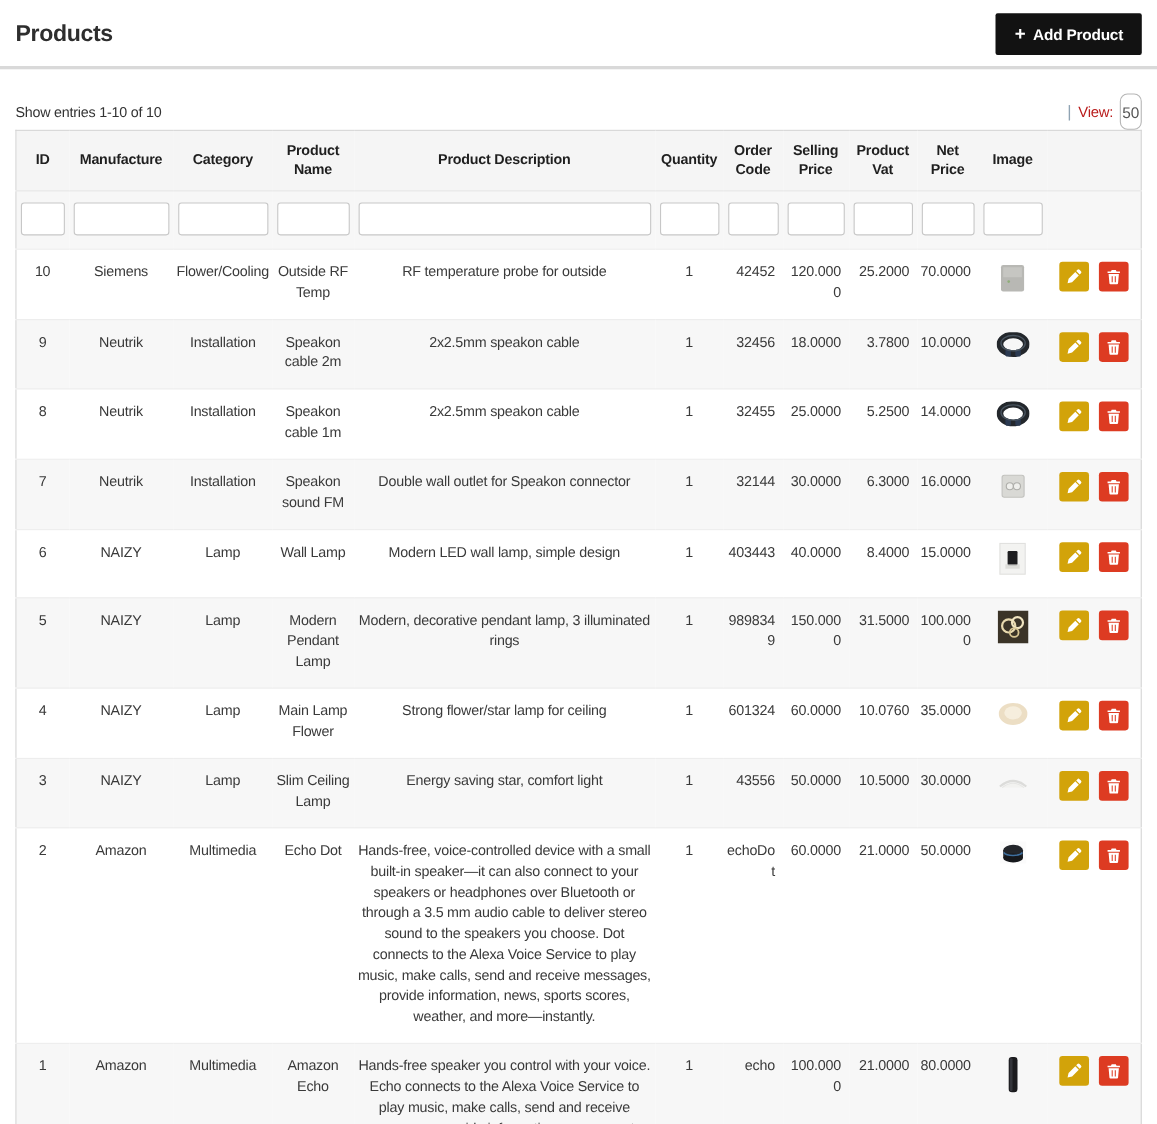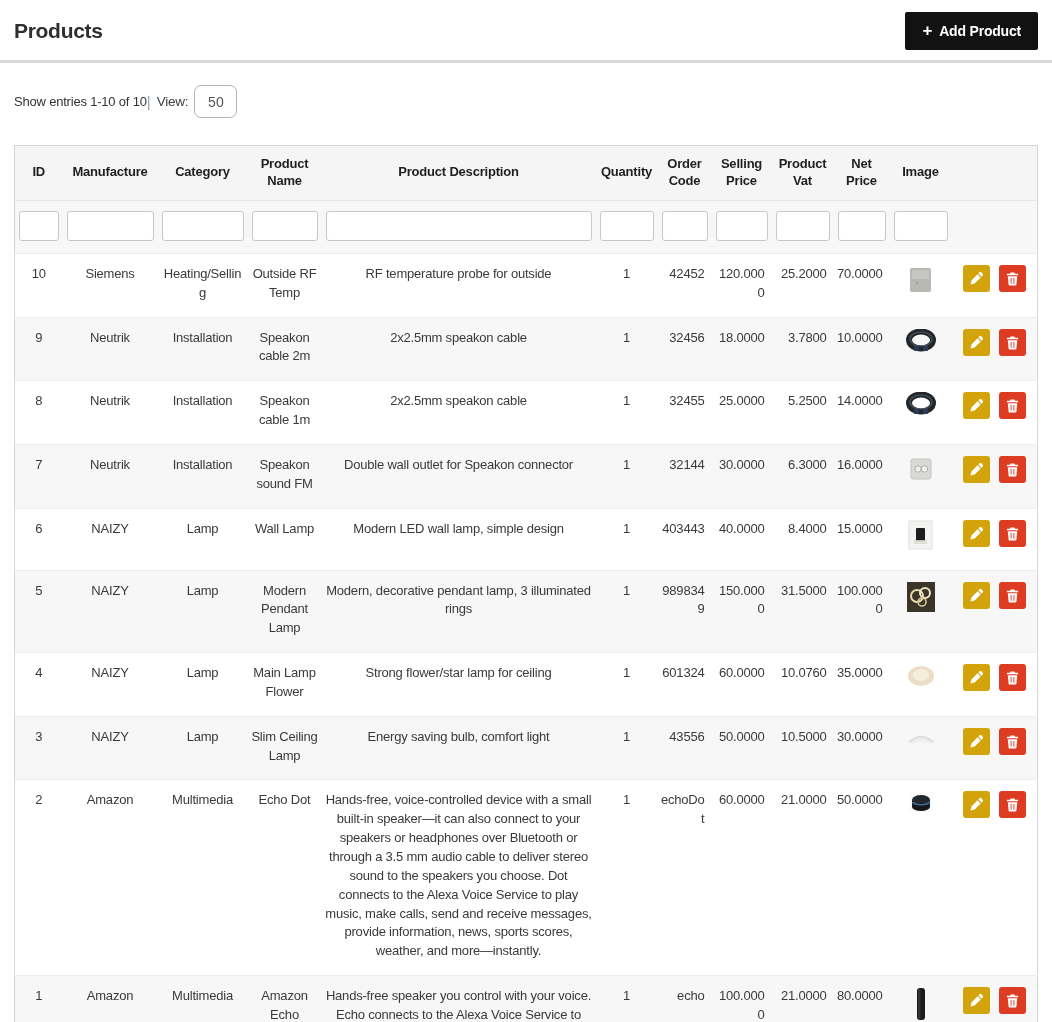--- a/index.html
+++ b/index.html
@@ -28,29 +28,29 @@
     display:flex; align-items:center; gap:7px; letter-spacing:-0.2px;
   }
   .add-product-btn .plus { font-size:17px; font-weight:700; line-height:12px; }
 
   .header-divider {
     height:3px; background:#d9d9d9; margin:0 -14px;
   }
 
   
   .summary-row {
-    display:flex; align-items:center;
-    margin:22px 0 27px 0;
+    display:flex; justify-content:space-between; align-items:center;
+    margin:22px 0 0 0;
   }
   .entries-summary { font-size:13px; color:#333; letter-spacing:-0.2px; }
   .view-group { display:flex; align-items:center; gap:6px; }
   .view-pipe { color:#8fa3b3; font-size:15px; }
-  .view-label { font-size:13.5px; color:#404040; letter-spacing:-0.2px; }
+  .view-label { font-size:13.5px; color:#b91c1c; letter-spacing:-0.2px; }
   .view-input {
-    width:43px; height:33px; text-align:center;
+    width:20px; height:33px; text-align:center;
     border:1px solid #b5b5b5; border-radius:7px;
     font-family:inherit; font-size:14px; color:#555; background:#fff;
     padding:0;
   }
 
   
   table.products {
     width:100%; border-collapse:collapse; table-layout:fixed;
     border:1px solid #d5d5d5; border-bottom:2px solid #c6c6c6;
     font-size:13px;
@@ -159,21 +159,21 @@
           <td><input class="filter-input" type="text" style=""></td>
           <td><input class="filter-input" type="text" style=""></td>
           <td><input class="filter-input" type="text" style=""></td>
           <td><input class="filter-input" type="text" style=""></td>
           <td><input class="filter-input" type="text" style=""></td>
           <td></td>
         </tr>
         <tr>
           <td>10</td>
           <td>Siemens</td>
-          <td>Heating/Selling</td>
+          <td>Flower/Cooling</td>
           <td>Outside RF Temp</td>
           <td>RF temperature probe for outside</td>
           <td>1</td>
           <td class="num">42452</td>
           <td class="num">120.0000</td>
           <td class="num">25.2000</td>
           <td class="num">70.0000</td>
           <td><span class="thumb"><svg width="25" height="32" viewBox="0 0 25 32">
                 <rect x="2" y="3" width="21" height="24" rx="2" fill="#b8b8b4"></rect>
                 <rect x="4" y="5" width="17" height="9" fill="#c6c6c2"></rect>
@@ -373,21 +373,21 @@
                   <path d="M6 1.5h4l.7 1.5H14V4.5H2V3h3.3L6 1.5zM3 5.5h10l-.8 9a1 1 0 0 1-1 .9H4.8a1 1 0 0 1-1-.9l-.8-9zm3 2v6h1v-6H6zm3 0v6h1v-6H9z"></path>
                 </svg>
               </span>
             </button></td>
         </tr>
         <tr>
           <td>3</td>
           <td>NAIZY</td>
           <td>Lamp</td>
           <td>Slim Ceiling Lamp</td>
-          <td>Energy saving bulb, comfort light</td>
+          <td>Energy saving star, comfort light</td>
           <td>1</td>
           <td class="num">43556</td>
           <td class="num">50.0000</td>
           <td class="num">10.5000</td>
           <td class="num">30.0000</td>
           <td><span class="thumb"><svg width="30" height="20" viewBox="0 0 30 20">
                 <path d="M3 14 Q15 4 27 14" fill="none" stroke="#dcdcda" stroke-width="2"></path>
                 <path d="M5 15 Q15 7 25 15" fill="#f2f2f0" stroke="#e6e6e4"></path>
               </svg></span></td>
           <td class="action-cell"><button class="icon-btn edit">

